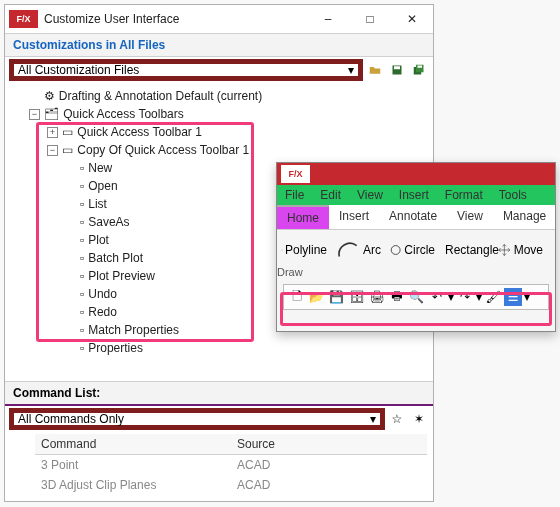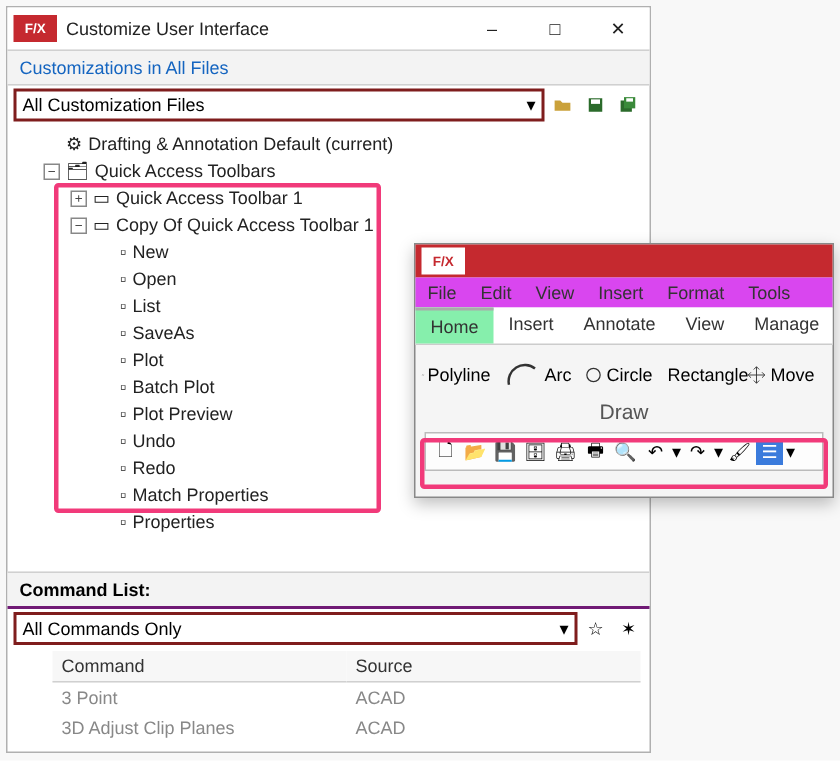--- a/index.html
+++ b/index.html
@@ -3,52 +3,52 @@
 <meta charset="utf-8">
 <style>
   * { box-sizing: border-box; font-family: "Segoe UI", Tahoma, sans-serif; font-size: 12px; }
   body { margin: 0; background: #f8f8f8; width: 560px; height: 507px; overflow: hidden; position: relative; }
   .window { position: absolute; top: 4px; left: 4px; width: 430px; height: 498px; background: #fff; border: 1px solid #b0b0b0; display: flex; flex-direction: column; }
   .titlebar { height: 28px; display: flex; align-items: center; padding: 0 4px; background: #fff; }
   .app-badge { width: 29px; height: 18px; background: #c5292f; color: #fff; font-size: 9px; font-weight: bold; display: flex; align-items: center; justify-content: center; margin-right: 6px; }
   .title-text { flex: 1; color: #222; }
   .winbtns { display: flex; gap: 8px; }
   .winbtn { width: 34px; height: 22px; display: flex; align-items: center; justify-content: center; color: #222; }
-  .section-hdr { padding: 4px 8px; color: #1565c0; font-weight: 400; border-top: 1px solid #d0d0d0; border-bottom: 1px solid #d0d0d0; background: #f3f3f3; }
+  .section-hdr { padding: 4px 8px; color: #1565c0; font-weight: 700; border-top: 1px solid #d0d0d0; border-bottom: 1px solid #d0d0d0; background: #f3f3f3; }
   .filter-row { display: flex; align-items: center; padding: 2px 4px; gap: 2px; }
-  .combo { flex: 1; height: 22px; border: 2px solid #7f1d1d; background: #fff; display: flex; align-items: center; padding: 0 4px; position: relative; }
+  .combo { flex: 1; height: 22px; border: 5px solid #7f1d1d; background: #fff; display: flex; align-items: center; padding: 0 4px; position: relative; }
   .combo .caret { margin-left: auto; }
   .icon-btn { width: 20px; height: 20px; display: flex; align-items: center; justify-content: center; }
   .tree { flex: 1; overflow: auto; padding: 4px 6px; color: #222; }
   .tree ul { list-style: none; margin: 0; padding-left: 18px; }
   .tree li { white-space: nowrap; line-height: 18px; display: flex; align-items: center; gap: 4px; }
   .tree li > .tw { width: 11px; height: 11px; border: 1px solid #888; font-size: 9px; line-height: 9px; text-align: center; color: #444; }
   .tree li.noexp > .tw { visibility: hidden; }
   .glyph { width: 14px; height: 12px; display: inline-block; }
   .hl-box { position: absolute; border: 3px solid #f13a7a; pointer-events: none; border-radius: 3px; }
   .hl-tree { top: 122px; left: 36px; width: 218px; height: 220px; }
   .cmdlist-hdr { padding: 4px 8px; font-weight: 600; border-top: 1px solid #d0d0d0; border-bottom: 2px solid #701a75; background: #f3f3f3; }
   .search-row { display: flex; align-items: center; padding: 4px 6px; gap: 4px; }
   .search-box { flex: 1; height: 22px; border: 1px solid #a0a0a0; padding: 0 4px; color: #888; font-style: italic; display: flex; align-items: center; }
   .table { padding: 2px 6px 6px; }
   .th-row, .td-row { display: flex; margin-left: 24px; }
   .th-row > div { flex: 1; padding: 3px 6px; border-bottom: 1px solid #d0d0d0; color: #333; background: #f7f7f7; }
   .td-row > div { flex: 1; padding: 3px 6px; color: #888; }
   
   .preview { position: absolute; top: 162px; left: 276px; width: 280px; height: 170px; background: #f5f5f5; border: 1px solid #888; box-shadow: 0 4px 10px rgba(0,0,0,.25); }
   .pv-title { height: 22px; background: #c5292f; display: flex; align-items: center; padding: 0 4px; color: #fff; gap: 6px; }
-  .pv-menu { display: flex; background: #d946ef; }
+  .pv-menu { display: flex; background: #22c55e; }
   .pv-menu > div { padding: 3px 8px; color: #333; }
   .ribbon-tabs { display: flex; background: #fff; border-bottom: 1px solid #ccc; }
   .ribbon-tabs > div { padding: 4px 10px; color: #333; }
-  .ribbon-tabs > div.active { background: #86efac; border-top: 2px solid #aaa; }
+  .ribbon-tabs > div.active { background: #d946ef; border-top: 2px solid #aaa; }
   .ribbon-body { display: flex; padding: 6px 4px 2px; gap: 8px; align-items: flex-start; }
   .tool { display: flex; flex-direction: row; align-items: center; gap: 2px; width: 46px; }
   .tool .big { width: 28px; height: 28px; }
-  .panel-label { text-align: center; font-size: 14px; color: #555; padding: 0 0 4px; }
+  .panel-label { text-align: left; font-size: 11px; color: #555; padding: 0 0 4px; }
   .qat-bar { margin: 2px 6px 6px; height: 26px; border: 1px solid #bbb; background: #fdfdfd; display: flex; align-items: center; gap: 2px; padding: 0 4px; }
   .qat-bar .qbtn { width: 18px; height: 18px; display: flex; align-items: center; justify-content: center; }
   .hl-qat { top: 292px; left: 280px; width: 272px; height: 34px; }
 </style>
 </head>
 <body>
 
 <div class="window">
   <div class="titlebar">
     <div class="app-badge">F/X</div>

